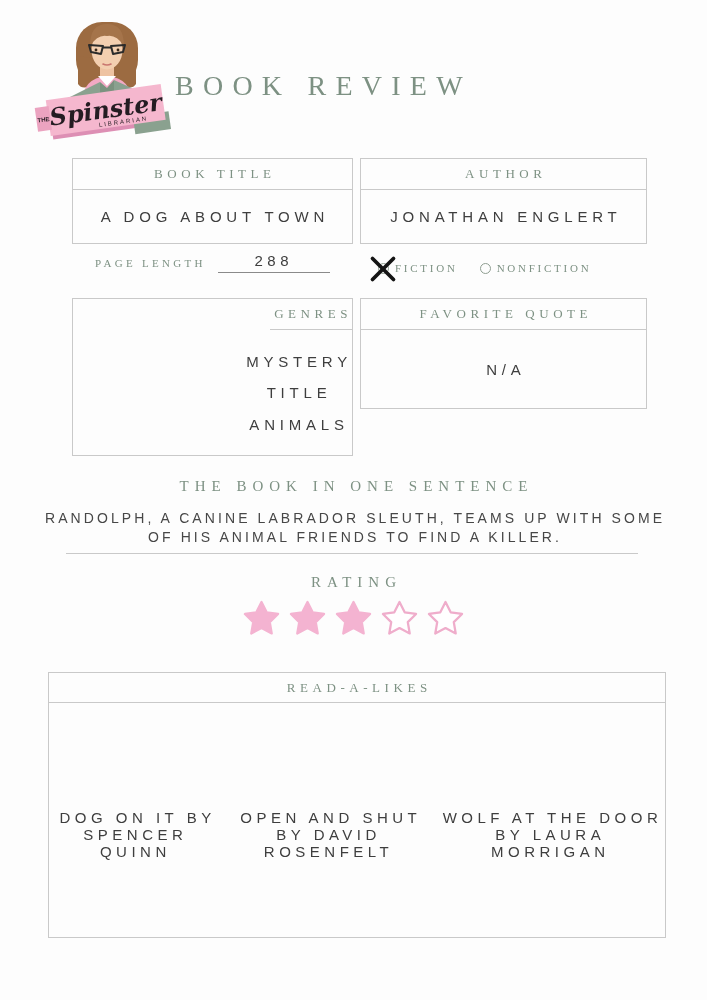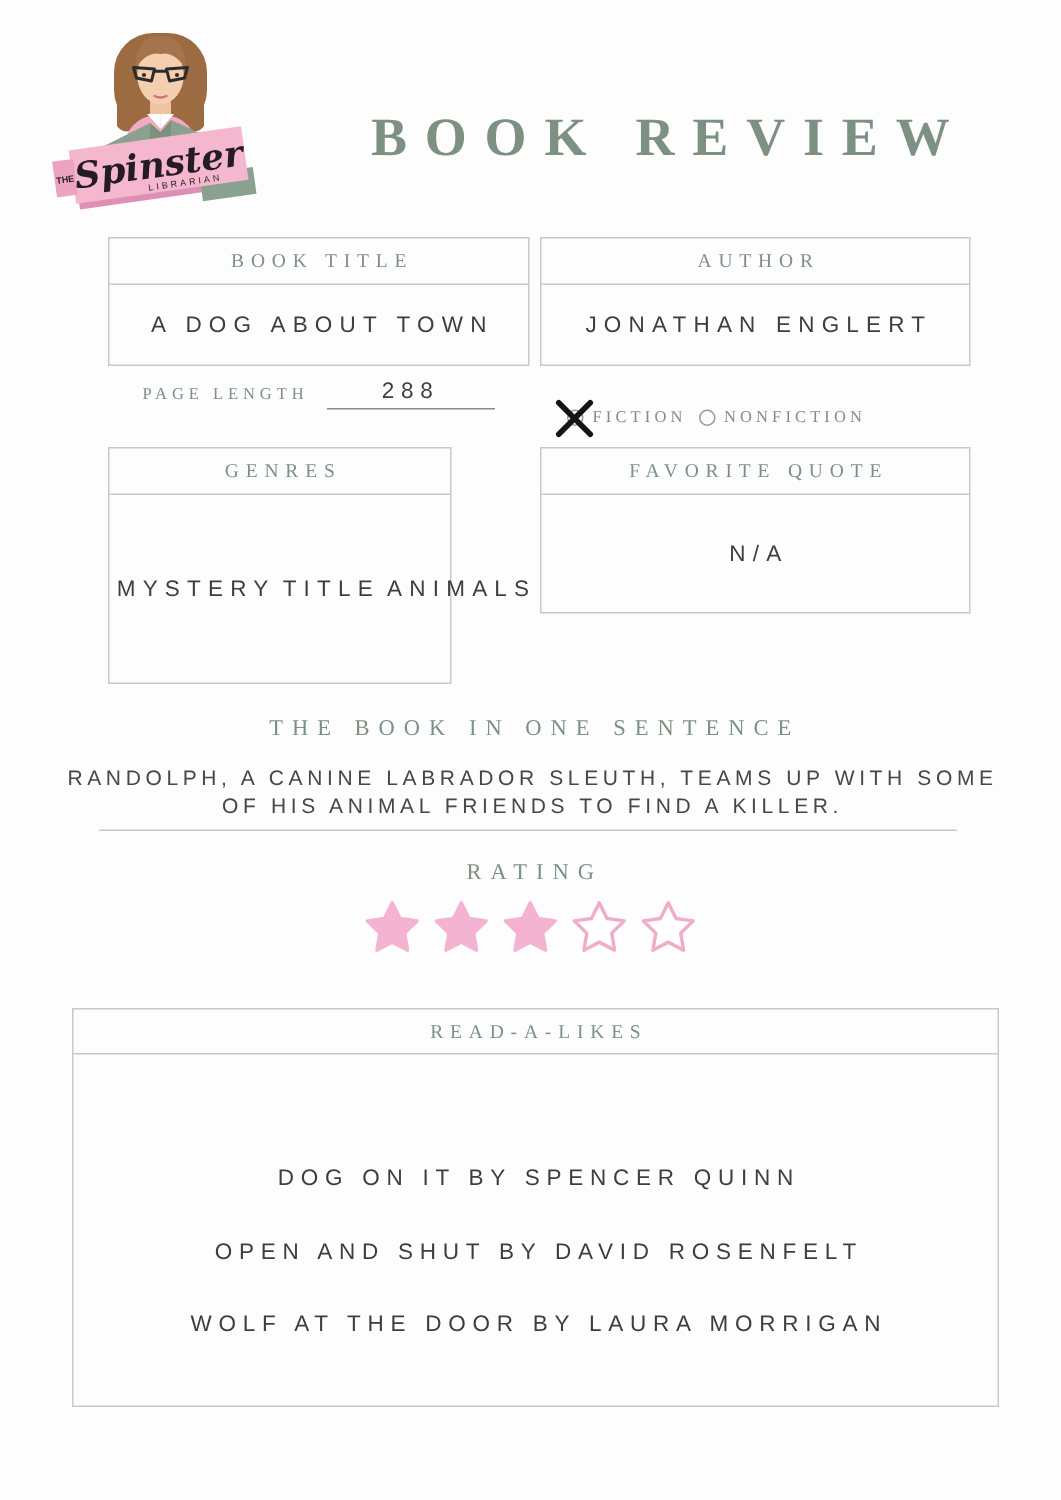--- a/index.html
+++ b/index.html
@@ -12,54 +12,54 @@
   *{box-sizing:border-box;margin:0;padding:0;}
   body{background:#ffffff;font-family:"Liberation Sans",sans-serif;}
   .page{position:relative;width:707px;height:1000px;background:#fdfdfd;overflow:hidden;}
 
   
   .logo{position:absolute;left:34px;top:6px;width:140px;height:140px;}
 
   
   .page-title{
     position:absolute;left:175px;top:70px;width:470px;
-    font-family:"Liberation Serif",serif;font-size:36px;font-weight:700;
-    letter-spacing:0.33em;color:var(--accent);text-align:right;white-space:nowrap;
+    font-family:"Liberation Serif",serif;font-size:28px;font-weight:400;
+    letter-spacing:0.33em;color:var(--accent);text-align:left;white-space:nowrap;
   }
 
   
   .box{position:absolute;border:1px solid var(--border);background:transparent;display:flex;flex-direction:column;}
   .box-header{
     height:31px;border-bottom:1px solid var(--border);
     display:flex;align-items:center;justify-content:center;
     font-family:Liberation Serif, serif;font-size:13px;letter-spacing:0.35em;
     color:var(--accent);text-indent:0.35em;
   }
   .box-body{
     flex:1;display:flex;align-items:center;justify-content:center;
     font-size:15px;letter-spacing:0.32em;color:var(--ink);text-indent:0.32em;
     text-align:center;
   }
   .box-title {left:72px; top:158px;width:281px;height:86px;}
   .box-author{left:360px;top:158px;width:287px;height:86px;}
-  .box-genres{left:72px; top:298px;width:229px;height:158px;}
+  .box-genres{left:72px; top:298px;width:281px;height:158px;align-items:flex-end;}
   .box-quote {left:360px;top:298px;width:287px;height:111px;}
-  .box-genres .box-body{flex-direction:row;justify-content:space-evenly;padding:8px 0;}
+  .box-genres .box-body{flex-direction:column;justify-content:space-evenly;padding:8px 0;}
 
   
   .meta-left{position:absolute;left:95px;top:252px;display:flex;align-items:flex-end;gap:12px;}
   .pl-label{
     font-family:"Liberation Serif",serif;font-size:11px;letter-spacing:0.3em;
     color:var(--accent);padding-bottom:4px;
   }
   .pl-value-wrap{width:112px;text-align:center;border-bottom:1px solid #8a8a8a;padding-bottom:2px;}
   .pl-value{font-size:15px;letter-spacing:0.3em;color:var(--ink);text-indent:0.3em;}
 
   
-  .format-options{position:absolute;left:378px;top:252px;height:32px;display:flex;align-items:flex-end;gap:8px;}
+  .format-options{position:absolute;left:378px;top:252px;height:32px;display:flex;align-items:center;gap:22px;}
   .format-option{display:flex;align-items:center;gap:6px;position:relative;cursor:default;}
   .radio{position:relative;width:11px;height:11px;border:1.3px solid #8f9e91;border-radius:50%;flex:0 0 auto;}
   .xmark{display:none;position:absolute;left:-10px;top:-9px;width:28px;height:28px;}
   .format-option.selected .xmark{display:block;}
   .format-label{
     font-family:"Liberation Serif",serif;font-size:11px;letter-spacing:0.25em;
     color:var(--accent);white-space:nowrap;
   }
 
   
@@ -79,21 +79,21 @@
   .rating-label{top:574px;}
   .stars{position:absolute;left:0;top:599px;width:707px;display:flex;justify-content:center;gap:7px;}
   .star{width:39px;height:39px;display:inline-block;}
   .star svg{width:100%;height:100%;}
   .star polygon{fill:#ffffff;stroke:var(--pink-stroke);stroke-width:1.4;stroke-linejoin:round;}
   .star.filled polygon{fill:var(--pink);stroke:var(--pink);}
 
   
   .box-readalikes{left:48px;top:672px;width:618px;height:266px;gap:28px;}
   .box-readalikes .box-header{height:30px;}
-  .box-readalikes .box-body{flex-direction:column;justify-content:space-evenly;padding:14px 0;}
+  .box-readalikes .box-body{flex-direction:row;justify-content:space-evenly;padding:14px 0;}
   .readalike-item{letter-spacing:0.3em;text-indent:0.3em;}
 </style>
 </head>
 <body>
 
 <div class="page">
 
   <div class="logo">
     <svg viewBox="0 0 140 140">
 

